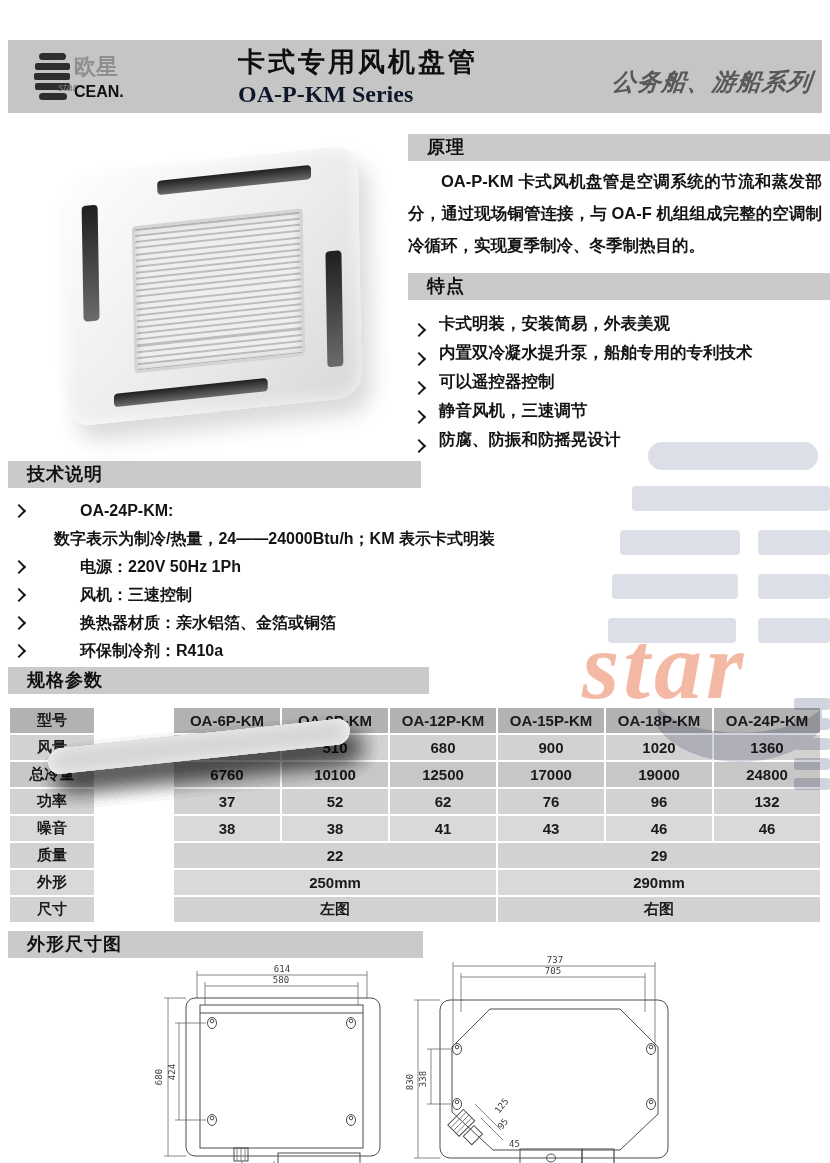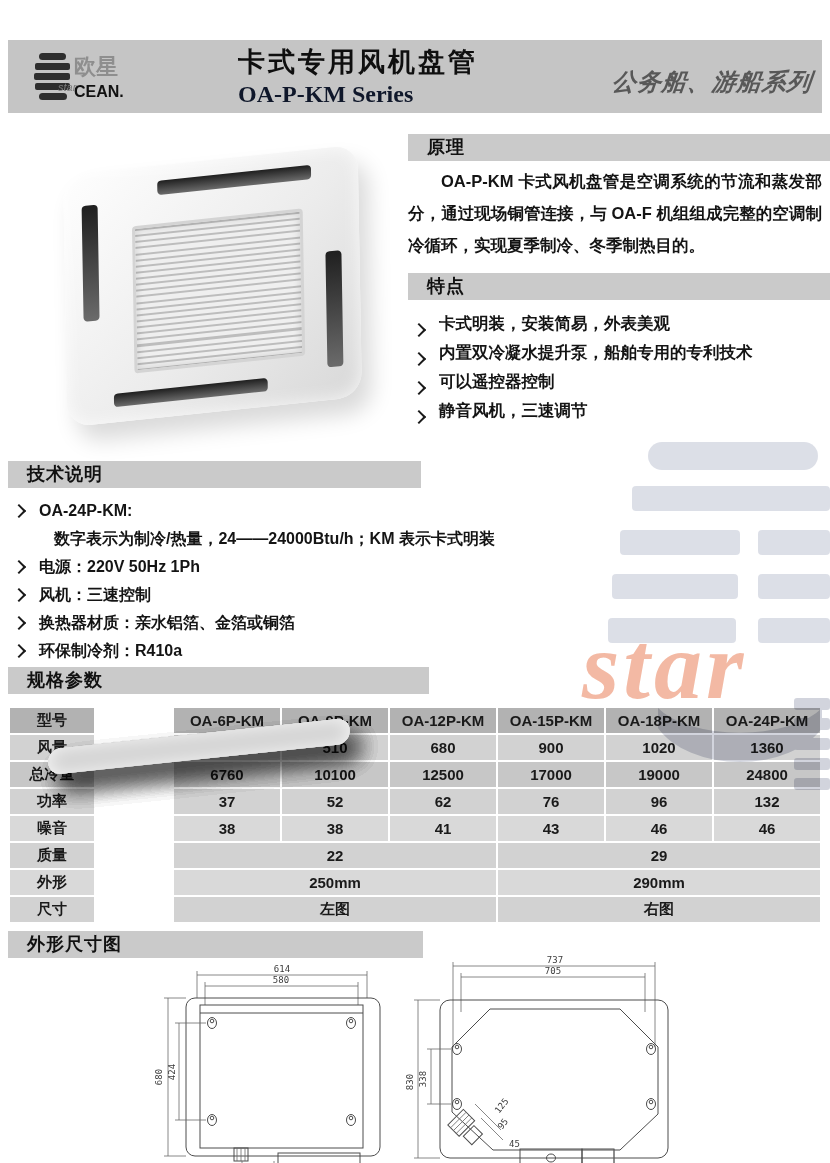--- a/index.html
+++ b/index.html
@@ -22,21 +22,21 @@
        font-size:18px;font-weight:800;padding-left:19px;letter-spacing:1px;color:#111;}
   
   .principle-body{position:absolute;left:408px;top:153px;width:414px;font-size:16.5px;font-weight:700;
                   line-height:1.95;text-align:justify;text-indent:2em;color:#141414;}
   .feat-list{position:absolute;left:412px;top:294px;width:414px;}
   .feat-item{display:flex;align-items:flex-end;height:29px;font-size:16.5px;font-weight:700;color:#141414;}
   .chev{display:inline-block;width:8px;height:8px;border-top:2.5px solid #1a1a1a;border-right:2.5px solid #1a1a1a;
         transform:rotate(45deg);margin:0 15px 0 2px;flex:none;}
   
   .tech-list{position:absolute;left:12px;top:485px;width:680px;}
-  .tech-item{display:flex;align-items:center;height:28px;font-size:16px;font-weight:700;color:#141414;}
+  .tech-item{display:flex;align-items:center;height:28px;font-size:16px;font-weight:700;color:#141414;gap:41px;}
   .tech-sub{height:28px;line-height:28px;padding-left:42px;font-size:16px;font-weight:700;color:#141414;}
   
   .spec-table-wrap{position:absolute;left:8px;top:694px;width:814px;}
   table.spec{border-collapse:separate;border-spacing:2px;table-layout:fixed;width:814px;}
   table.spec td{height:23px;text-align:center;vertical-align:middle;font-weight:700;font-size:15px;color:#1a1a1a;
                 overflow:hidden;white-space:nowrap;}
   td.lbl{text-align:left;font-size:16px;}
   td.unit{text-align:left;padding-left:6px;font-size:12px;}
   .r0 td{background:#b2b2b2;}
   .ra td{background:#d2d2d2;}
@@ -113,20 +113,24 @@
         <span class="chev"></span>
         <span>内置双冷凝水提升泵，船舶专用的专利技术</span>
       </div>
     <div class="feat-item">
         <span class="chev"></span>
         <span>可以遥控器控制</span>
       </div>
     <div class="feat-item">
         <span class="chev"></span>
         <span>静音风机，三速调节</span>
+      </div>
+    <div class="feat-item">
+        <span class="chev"></span>
+        <span>防腐、防振和防摇晃设计</span>
       </div>
   </div>
 
   <div class="bar" style="left:8px;top:449px;width:394px;">技术说明</div>
   <div class="tech-list">
     <div class="tech-item">
         <span class="chev"></span>
         <span>OA-24P-KM:</span>
       </div>
     <div class="tech-sub">数字表示为制冷/热量，24——24000Btu/h；KM 表示卡式明装</div>

